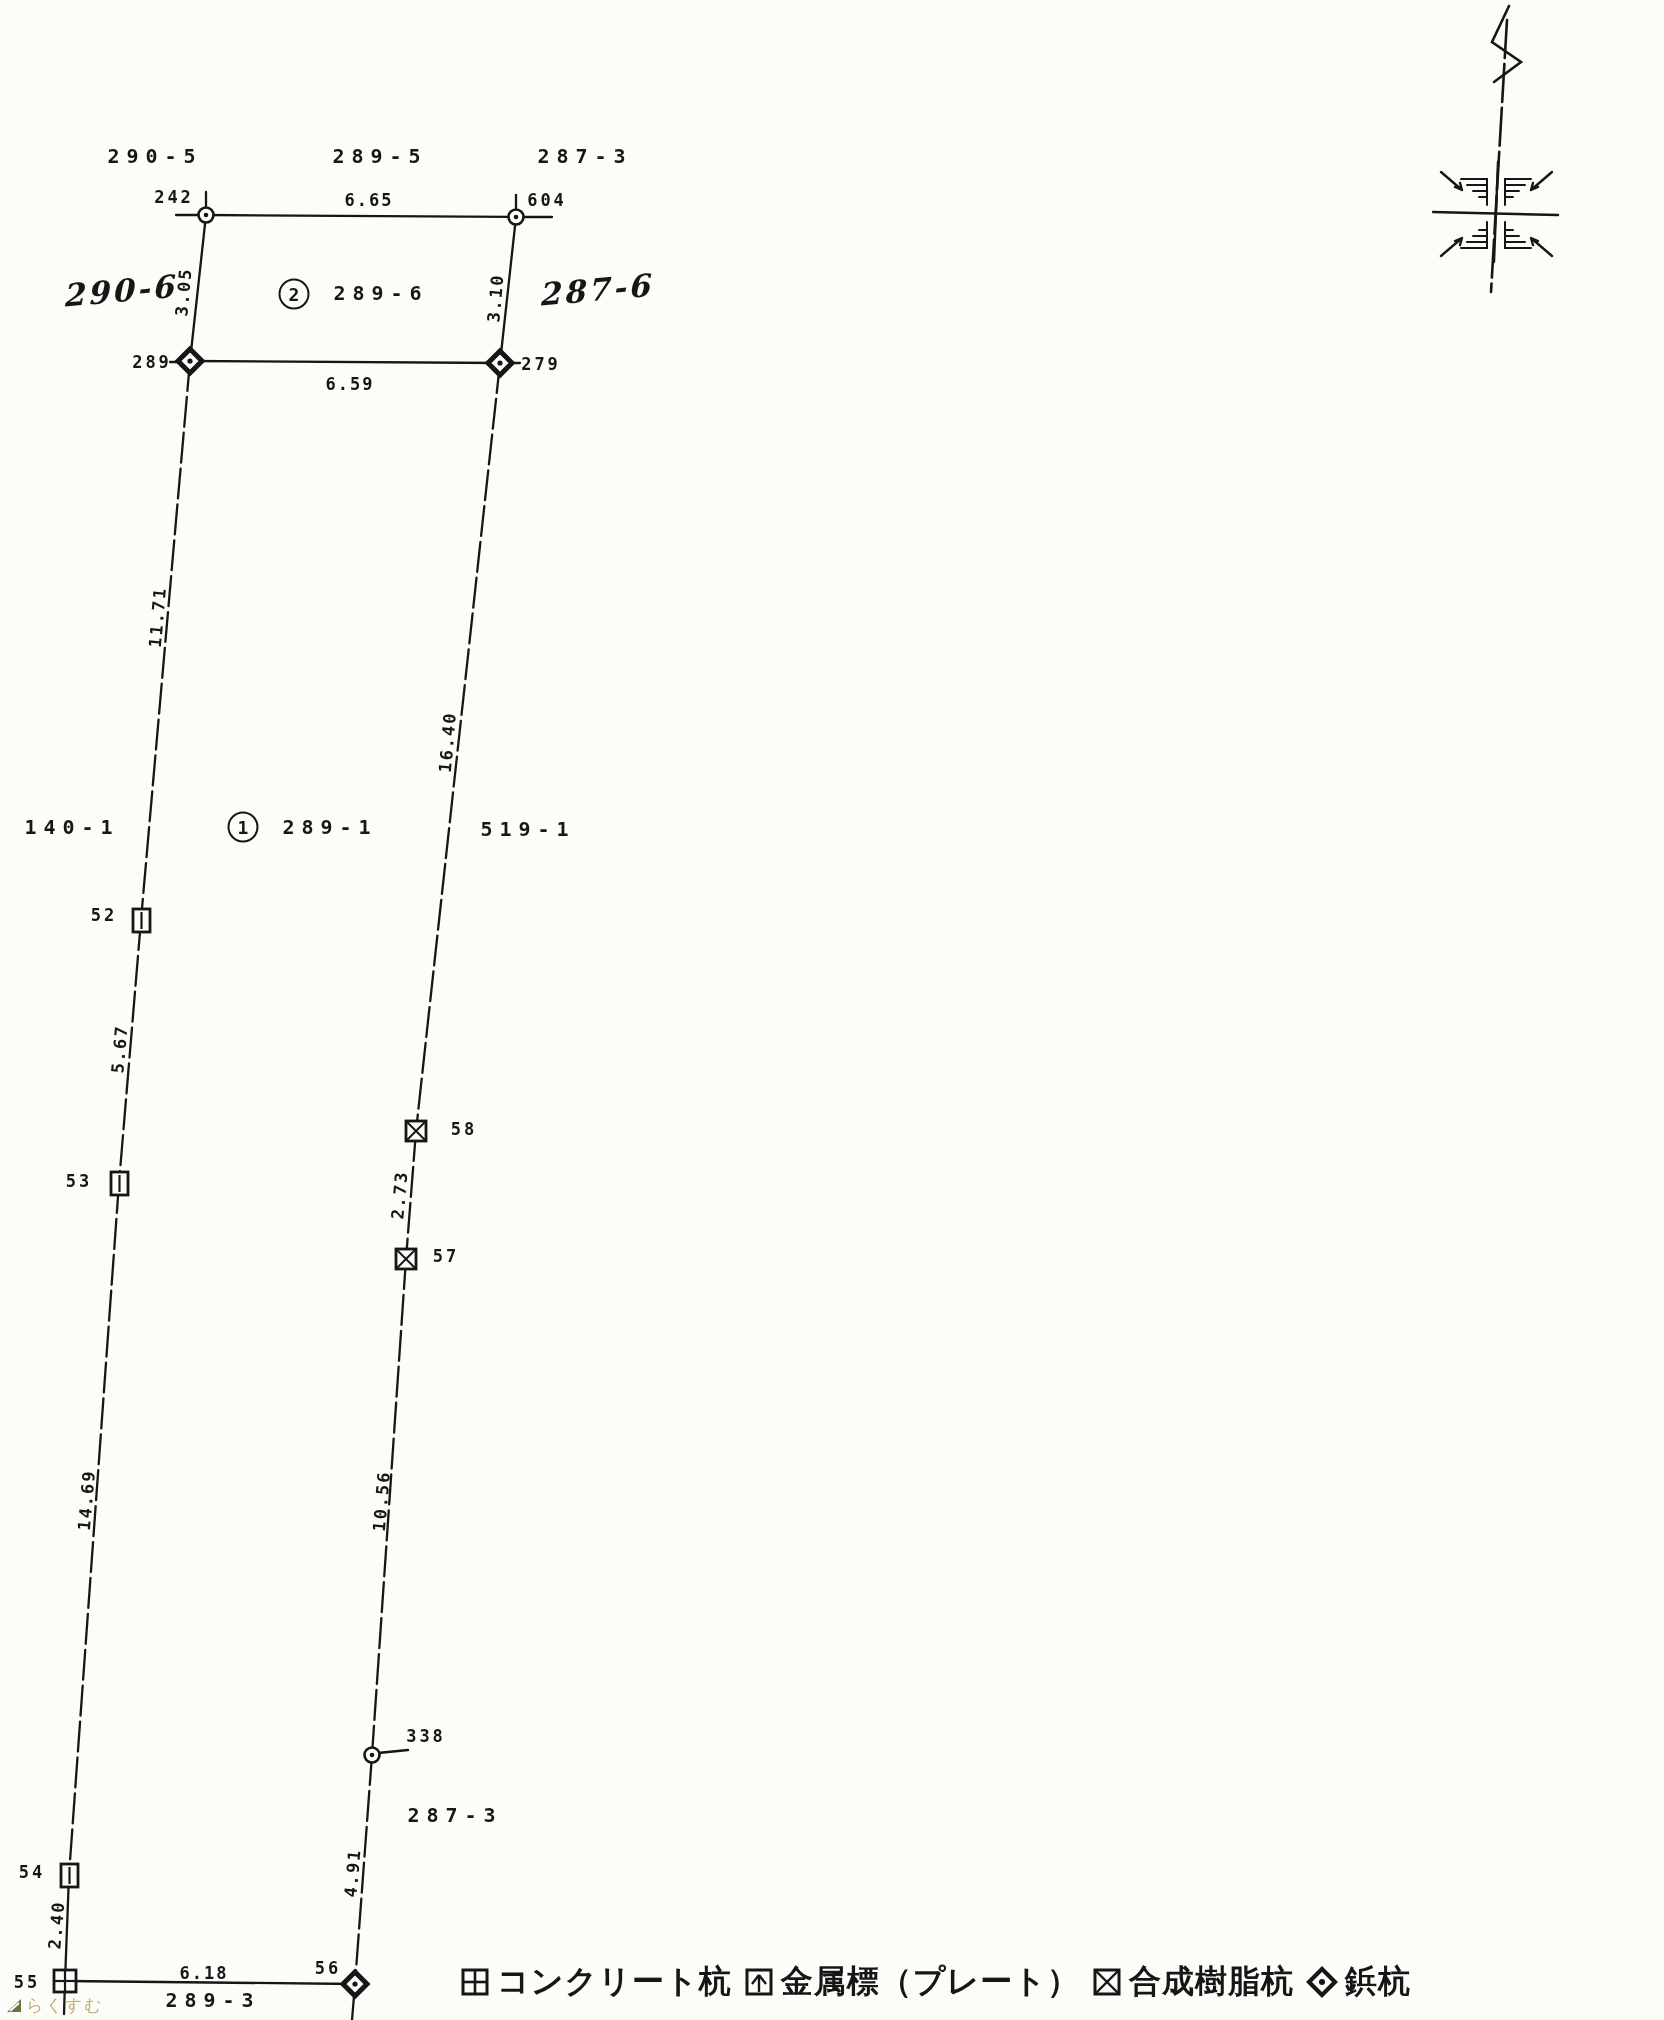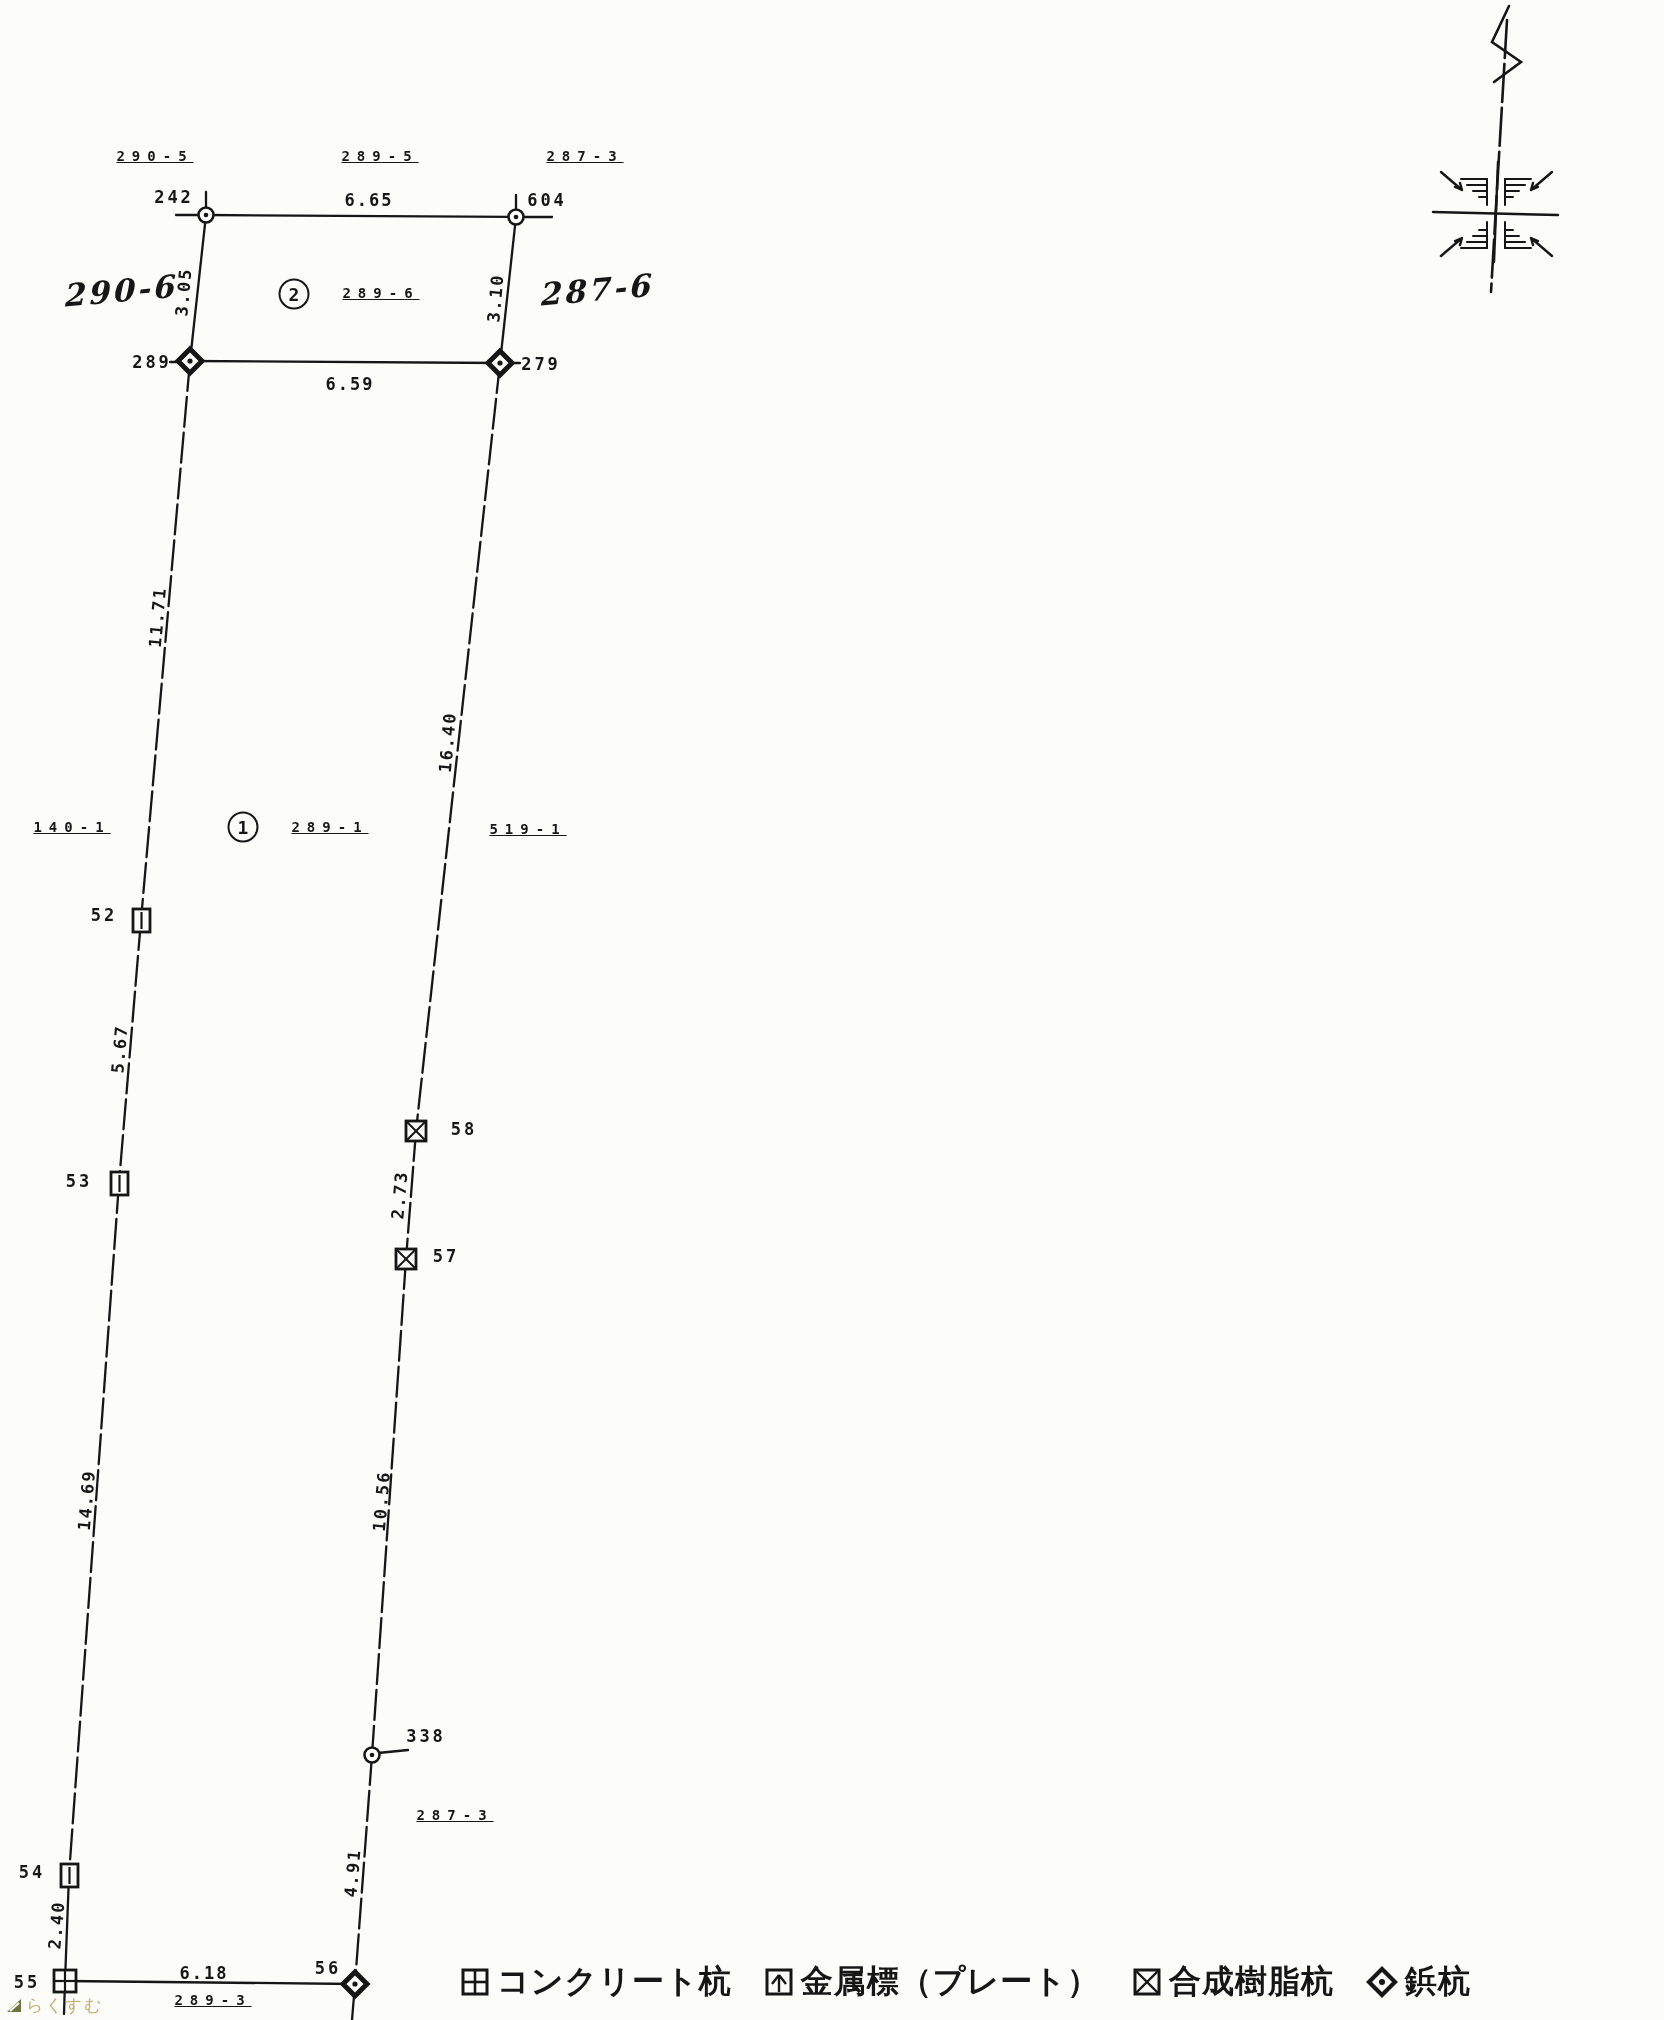--- a/index.html
+++ b/index.html
@@ -13,42 +13,42 @@
   }
   #plan-svg{position:absolute;left:0;top:0;}
   .lbl{
     position:absolute;
     transform:translate(-50%,-50%);
     font-weight:bold;
     white-space:nowrap;
     line-height:1;
     color:#161616;
   }
-  .parcel{font-size:14px;letter-spacing:7px;text-decoration:underline;}
+  .parcel{font-size:20px;letter-spacing:7px;}
   .pt{font-size:17px;letter-spacing:3px;text-align:center;}
   .dist{font-size:17px;letter-spacing:2px;}
   .dist.rot{transform:translate(-50%,-50%) rotate(-85deg);}
   .hand{
     font-family:"DejaVu Serif","Liberation Serif",serif;
     font-style:italic;
     font-size:31px;
     letter-spacing:3px;
     transform:translate(-50%,-50%) rotate(-5deg) skewX(-6deg);
   }
   .circled{
     position:absolute;
     transform:translate(-50%,-50%);
     width:27px;height:27px;
     border:2.5px solid #161616;border-radius:50%;
     display:flex;align-items:center;justify-content:center;
     font-size:18px;font-weight:bold;
   }
   #legend{
     position:absolute;left:460px;top:1960px;
-    display:flex;gap:32px;
+    display:flex;gap:12px;
     font-family:"DejaVu Sans","Liberation Sans",sans-serif;
     font-weight:bold;font-size:32px;letter-spacing:1px;
     white-space:nowrap;
   }
   .leg-item{display:flex;align-items:center;gap:7px;}
   .leg-item svg{display:block;}
   #watermark{
     position:absolute;left:6px;top:1994px;
     display:flex;align-items:center;gap:4px;
     font-family:"DejaVu Sans","Liberation Sans",sans-serif;

